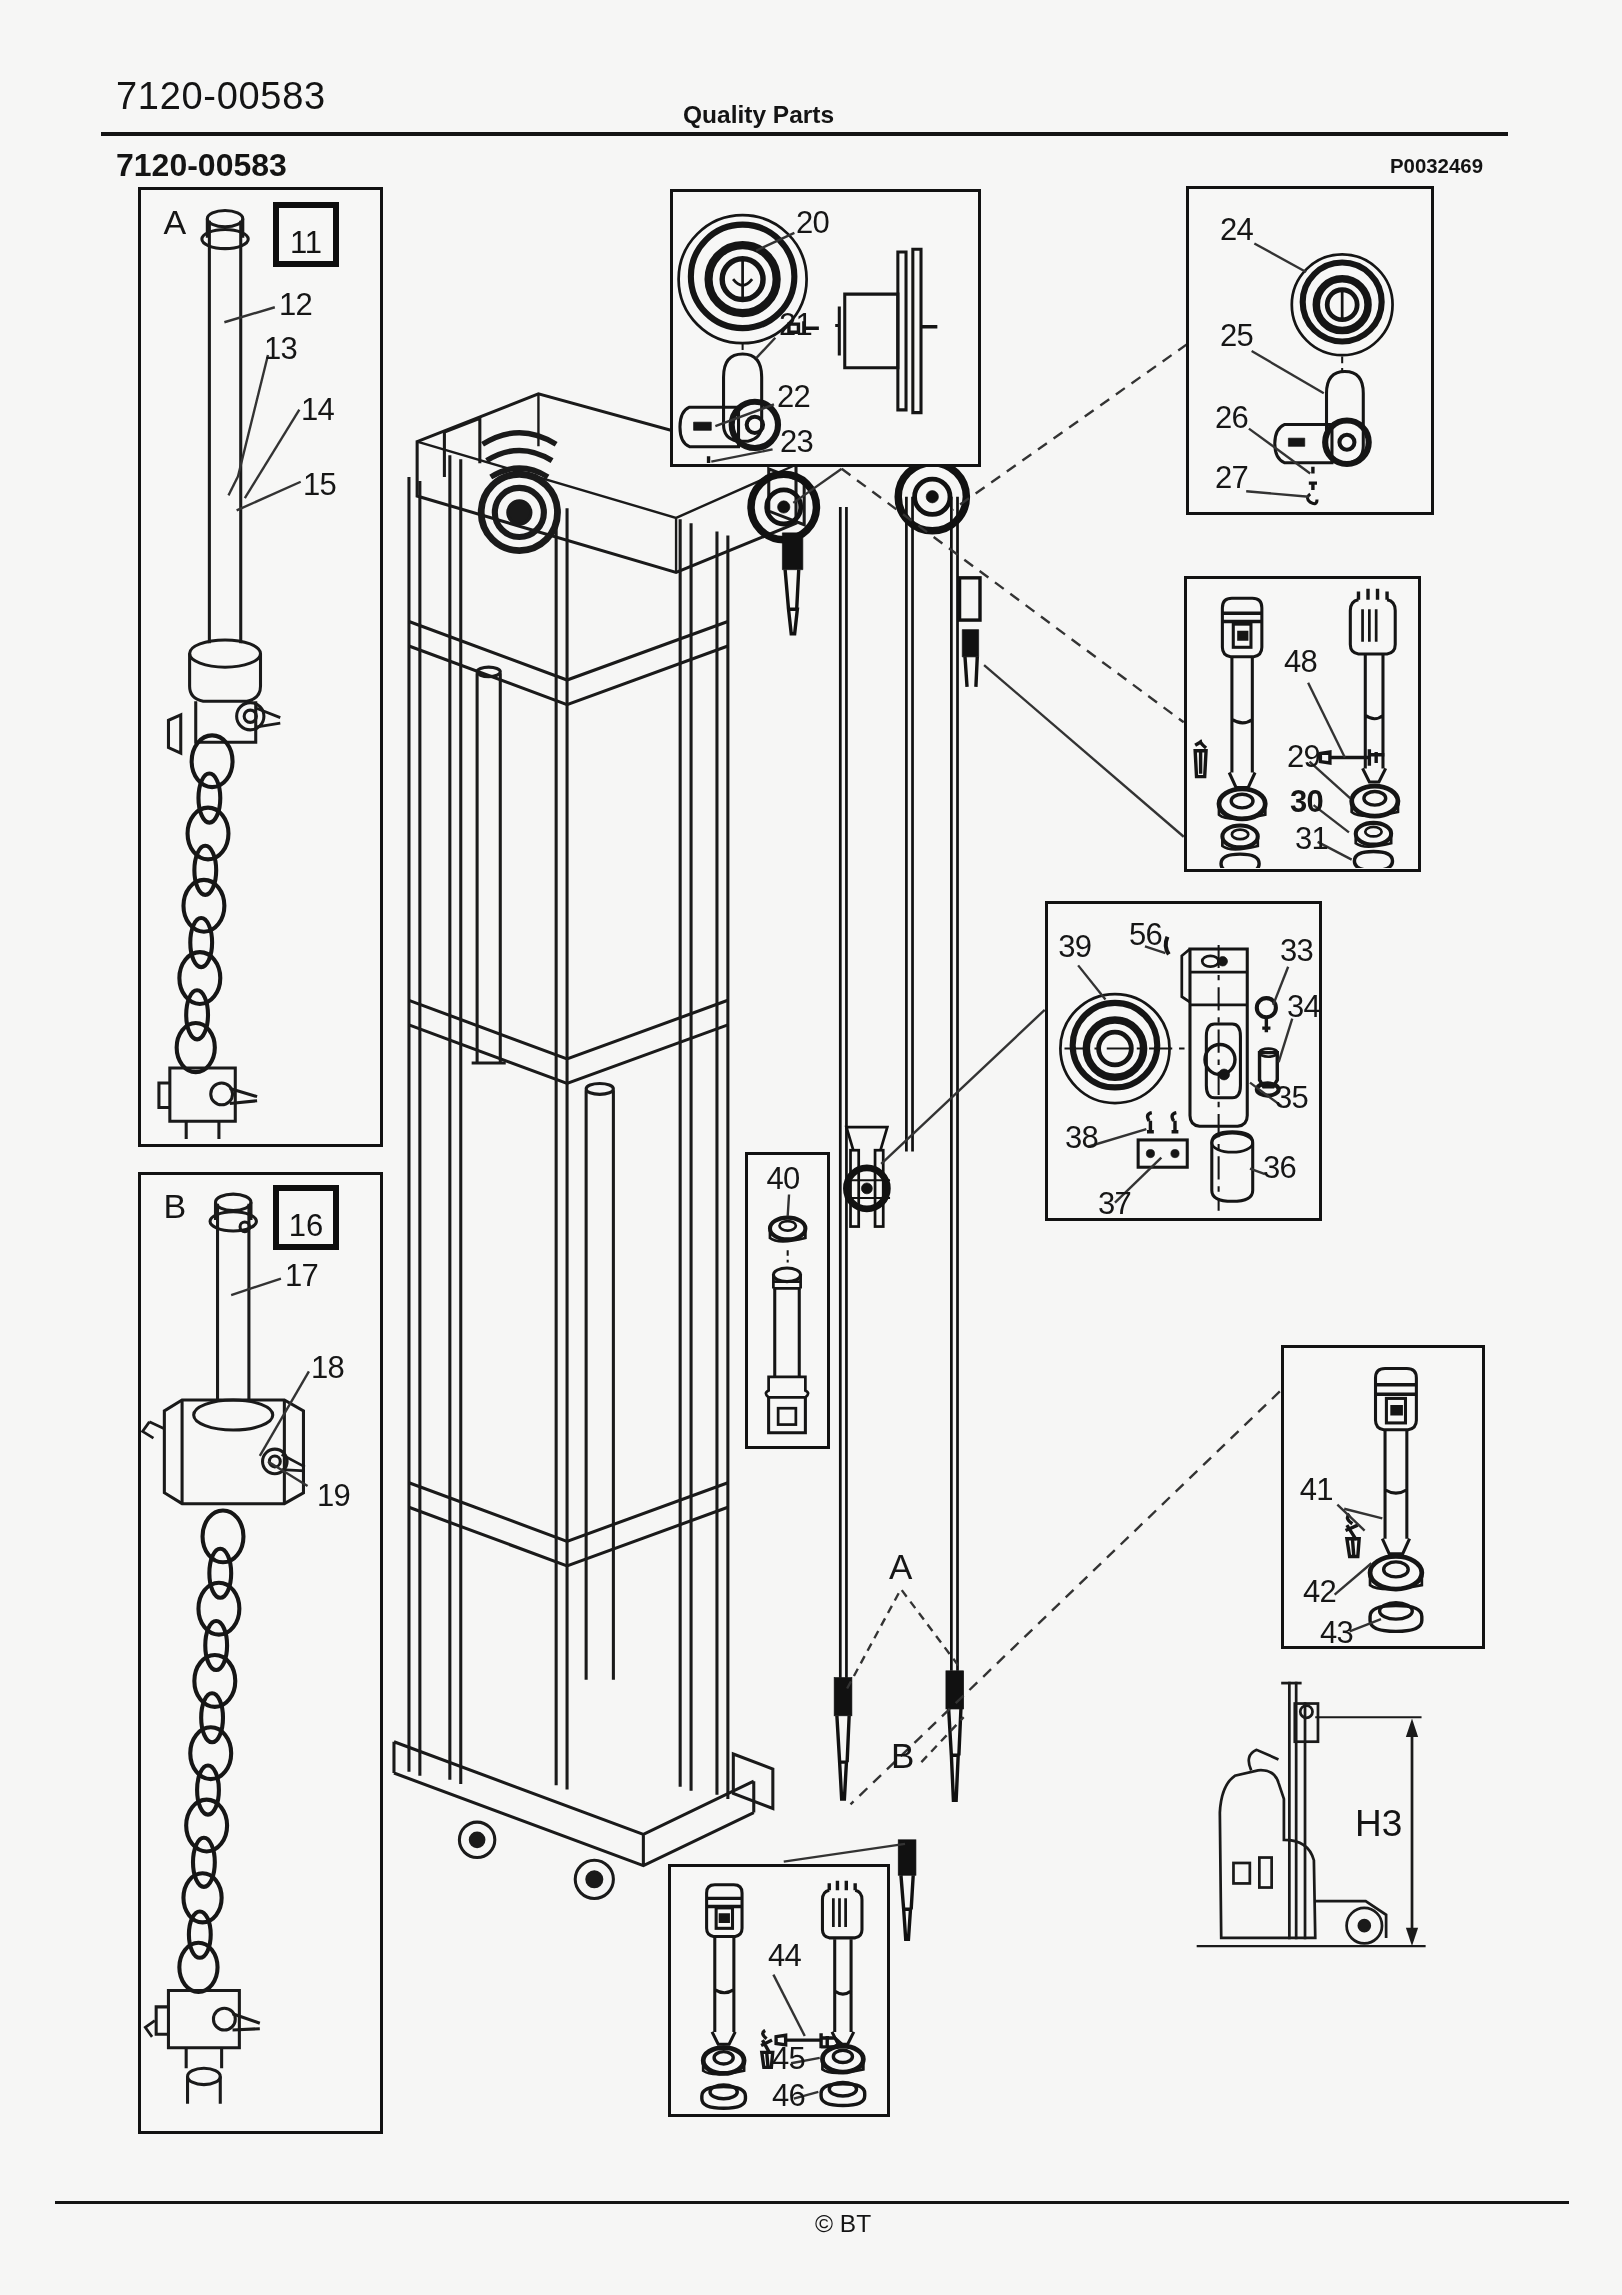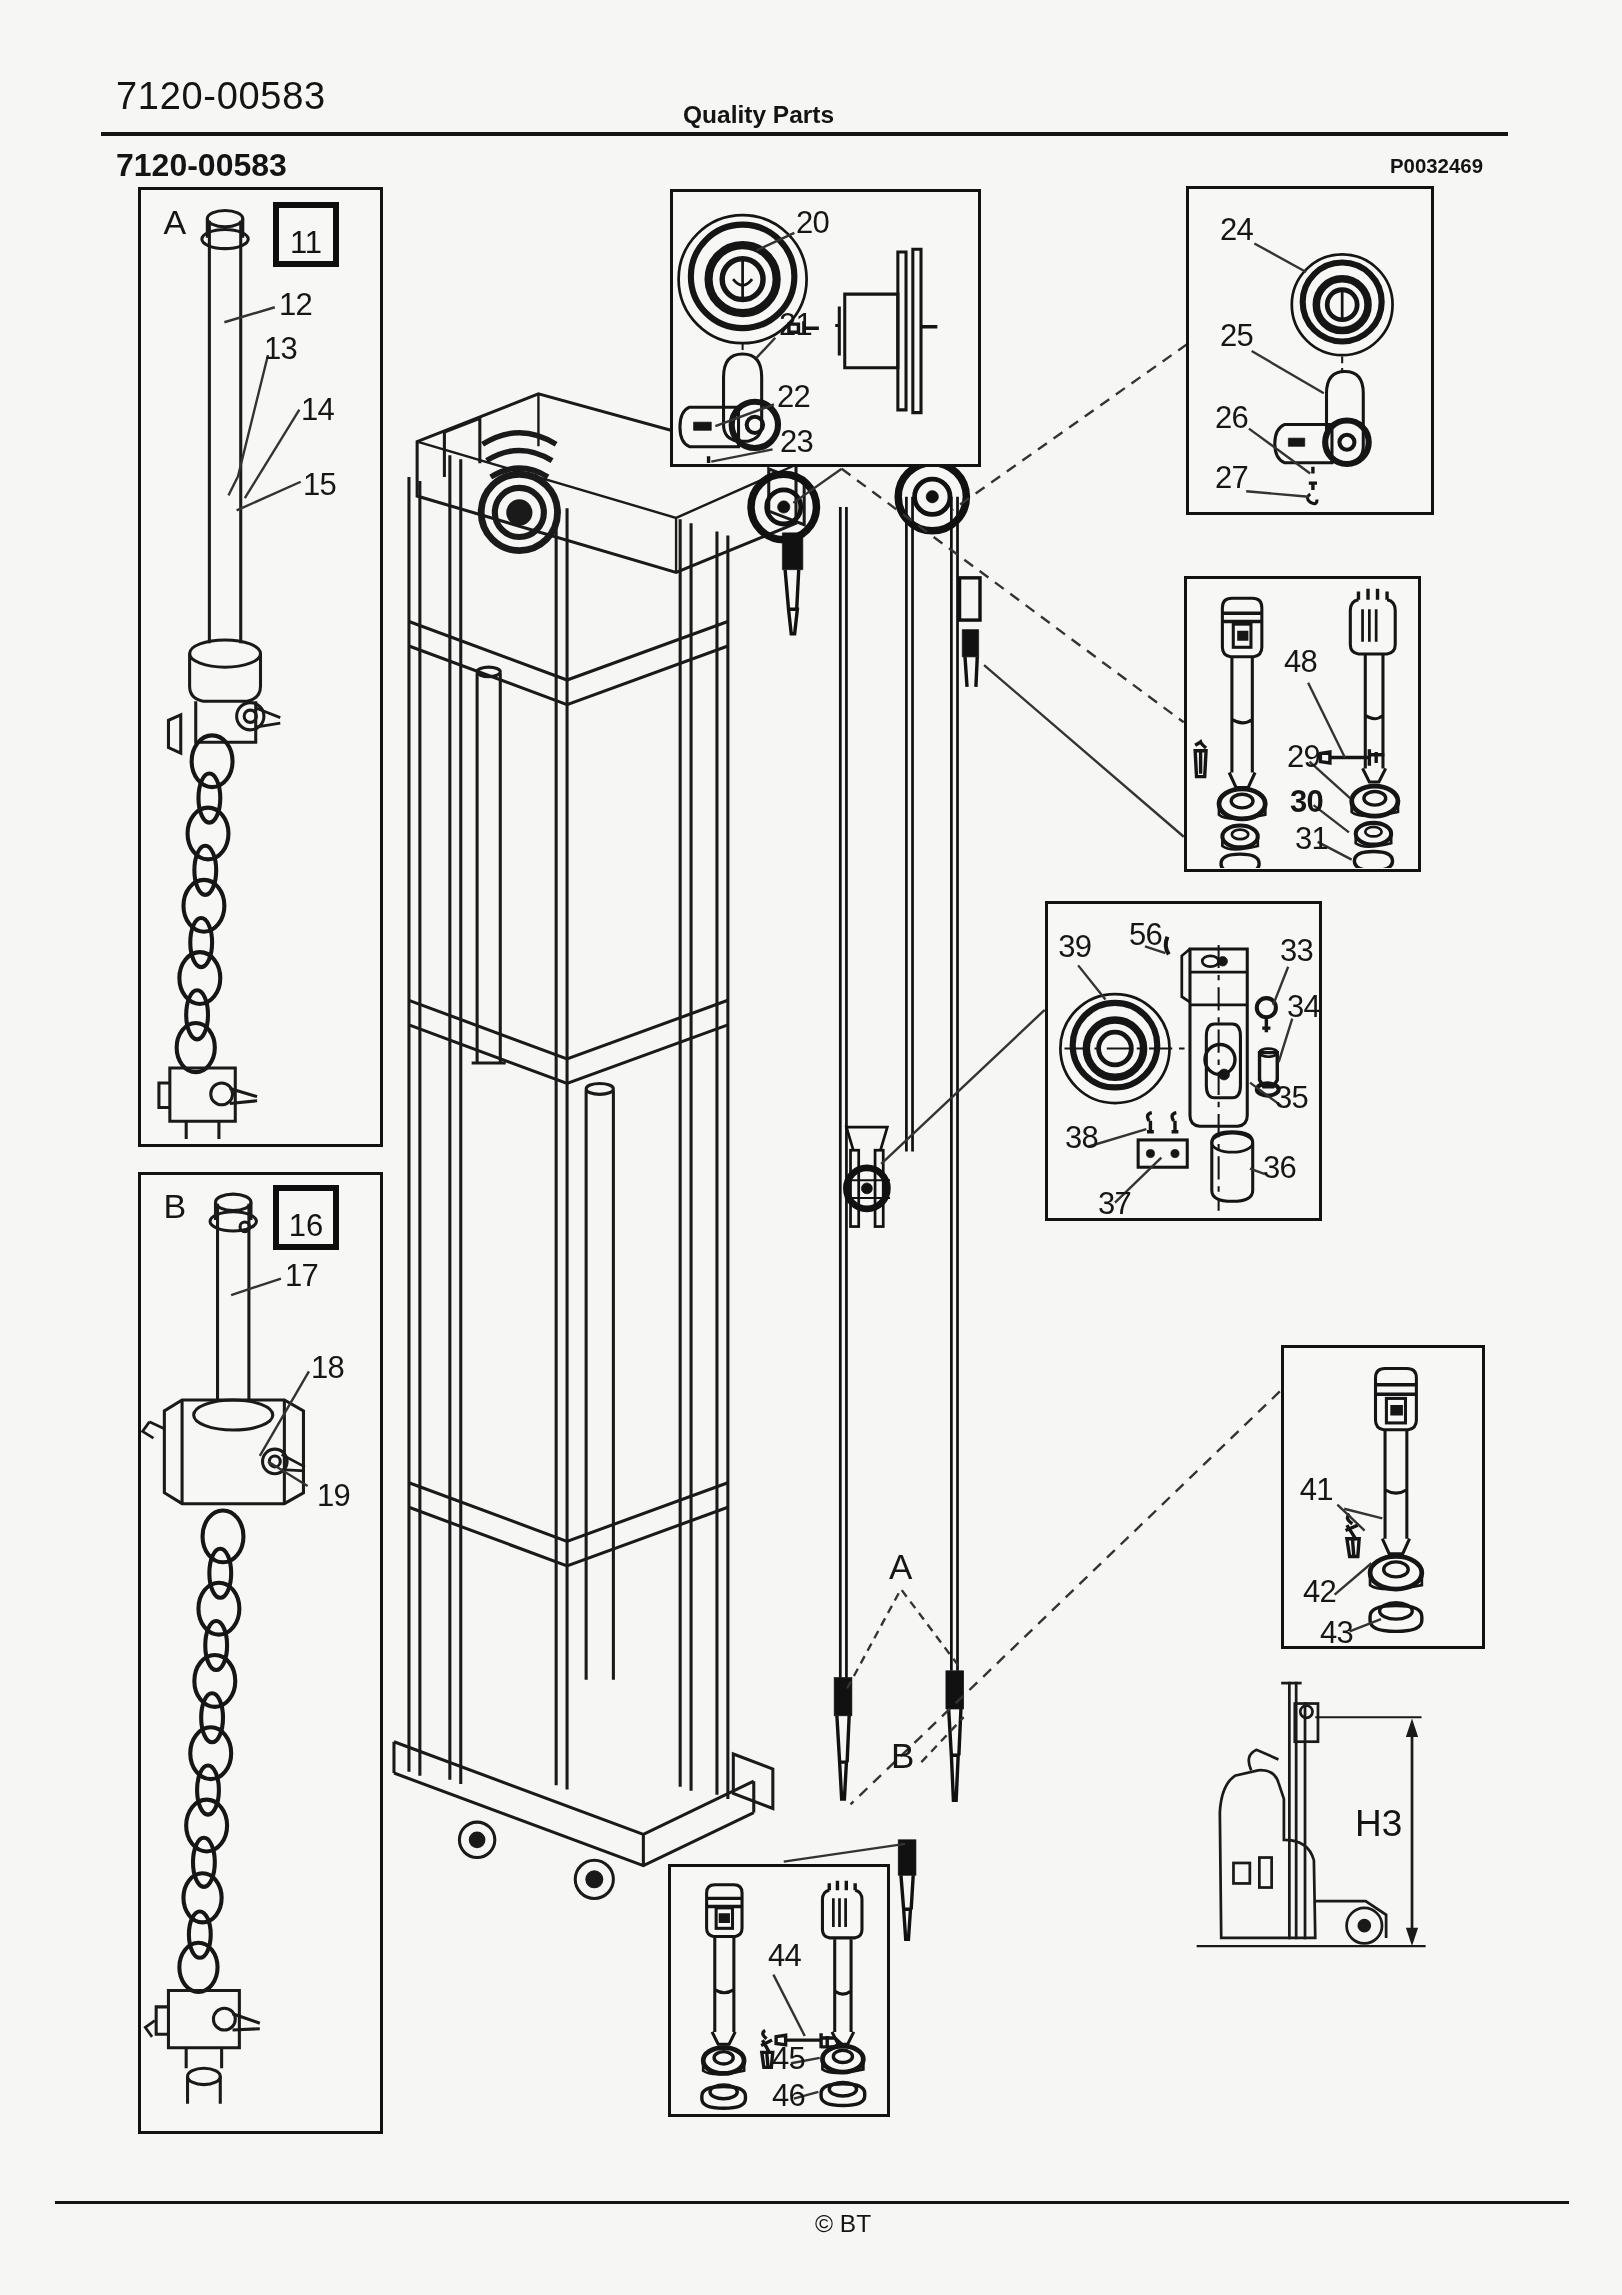--- a/index.html
+++ b/index.html
@@ -406,20 +406,40 @@
     <span class="co" style="left:10.2px;top:27px;">39</span>
     <span class="co" style="left:81px;top:15px;">56</span>
     <span class="co" style="left:232px;top:31px;">33</span>
     <span class="co" style="left:239px;top:87px;">34</span>
     <span class="co" style="left:227px;top:178px;">35</span>
     <span class="co" style="left:215px;top:248px;">36</span>
     <span class="co" style="left:17px;top:218px;">38</span>
     <span class="co" style="left:50px;top:284px;">37</span>
   </div>
 
+  <div class="panel" style="left:745px;top:1152px;width:85px;height:297px;">
+    <svg width="78" height="290" viewBox="0 0 114 426">
+      <g stroke="#151515" fill="none" stroke-width="4.5">
+        <ellipse cx="58" cy="108" rx="26" ry="16" stroke-width="6"></ellipse>
+        <ellipse cx="58" cy="104" rx="12" ry="7" stroke-width="4"></ellipse>
+        <path d="M32,110 v12 q12,10 52,0 v-12" stroke-width="4"></path>
+        <path d="M58,140 v18" stroke-width="3" stroke-dasharray="8 6"></path>
+        <ellipse cx="57" cy="176" rx="20" ry="10"></ellipse>
+        <path d="M37,176 v20 m40,-20 v20 M37,186 h40 M37,196 h40" stroke-width="4"></path>
+        <path d="M39,196 v130 m36,-130 v130"></path>
+        <path d="M30,326 h54 v20 q8,4 0,10 h-54 q-8,-6 0,-10 z" stroke-width="4"></path>
+        <path d="M30,356 v52 h54 v-52"></path>
+        <rect x="44" y="372" width="26" height="24" stroke-width="4"></rect>
+      </g>
+      <g stroke="#333" stroke-width="3.5" fill="none">
+        <path d="M60,58 L58,90"></path>
+      </g>
+    </svg>
+    <span class="co" style="left:18.4px;top:8.2px;">40</span>
+  </div>
 
   <div class="panel" style="left:1281px;top:1345px;width:204px;height:304px;">
     <svg width="198" height="297" viewBox="0 0 290 436">
       <g stroke="#151515" fill="none" stroke-width="4.5">
         <path d="M134,44 q0,-14 14,-14 h32 q14,0 14,14 v62 q0,12 -12,14 h-36 q-12,-2 -12,-14 z"></path>
         <path d="M134,54 h60 M134,68 h60" stroke-width="5"></path>
         <rect x="150" y="74" width="28" height="36"></rect>
         <path d="M158,86 h14 v11 h-14 z" fill="#151515"></path>
         <path d="M148,120 v160 m32,-160 v160 M148,208 q16,10 32,0"></path>
         <path d="M144,280 l10,22 h20 l10,-22"></path>

